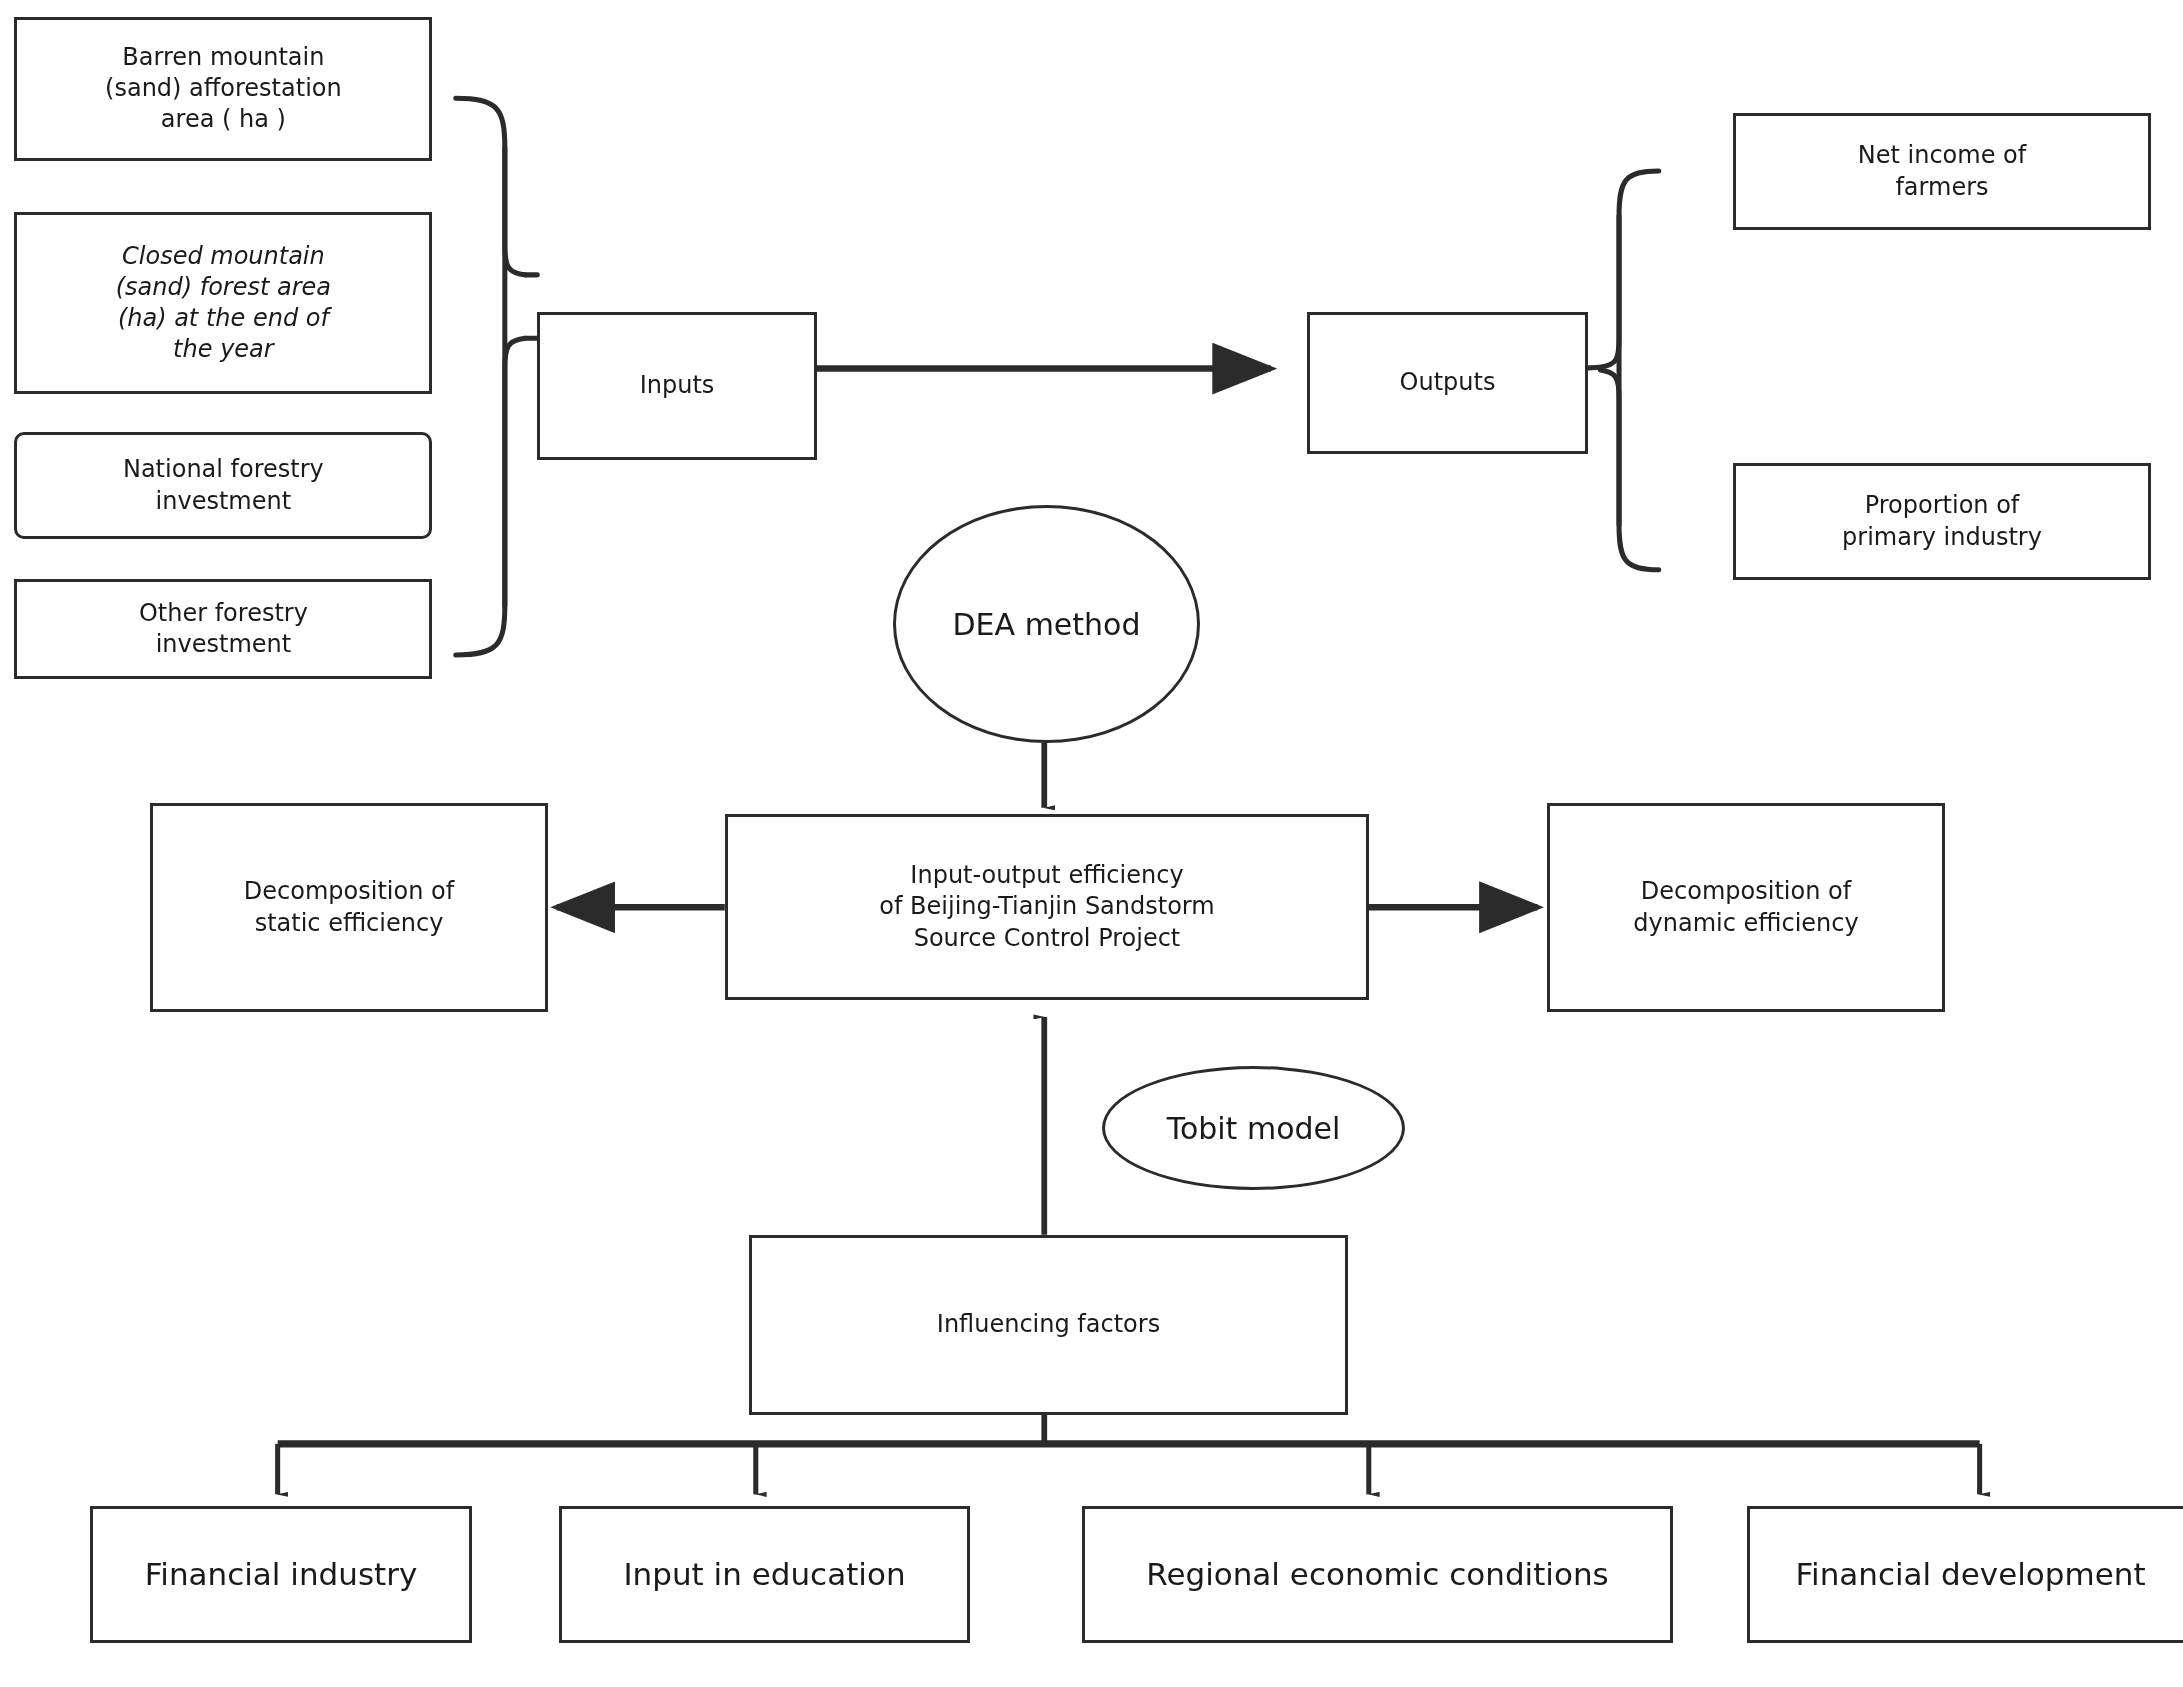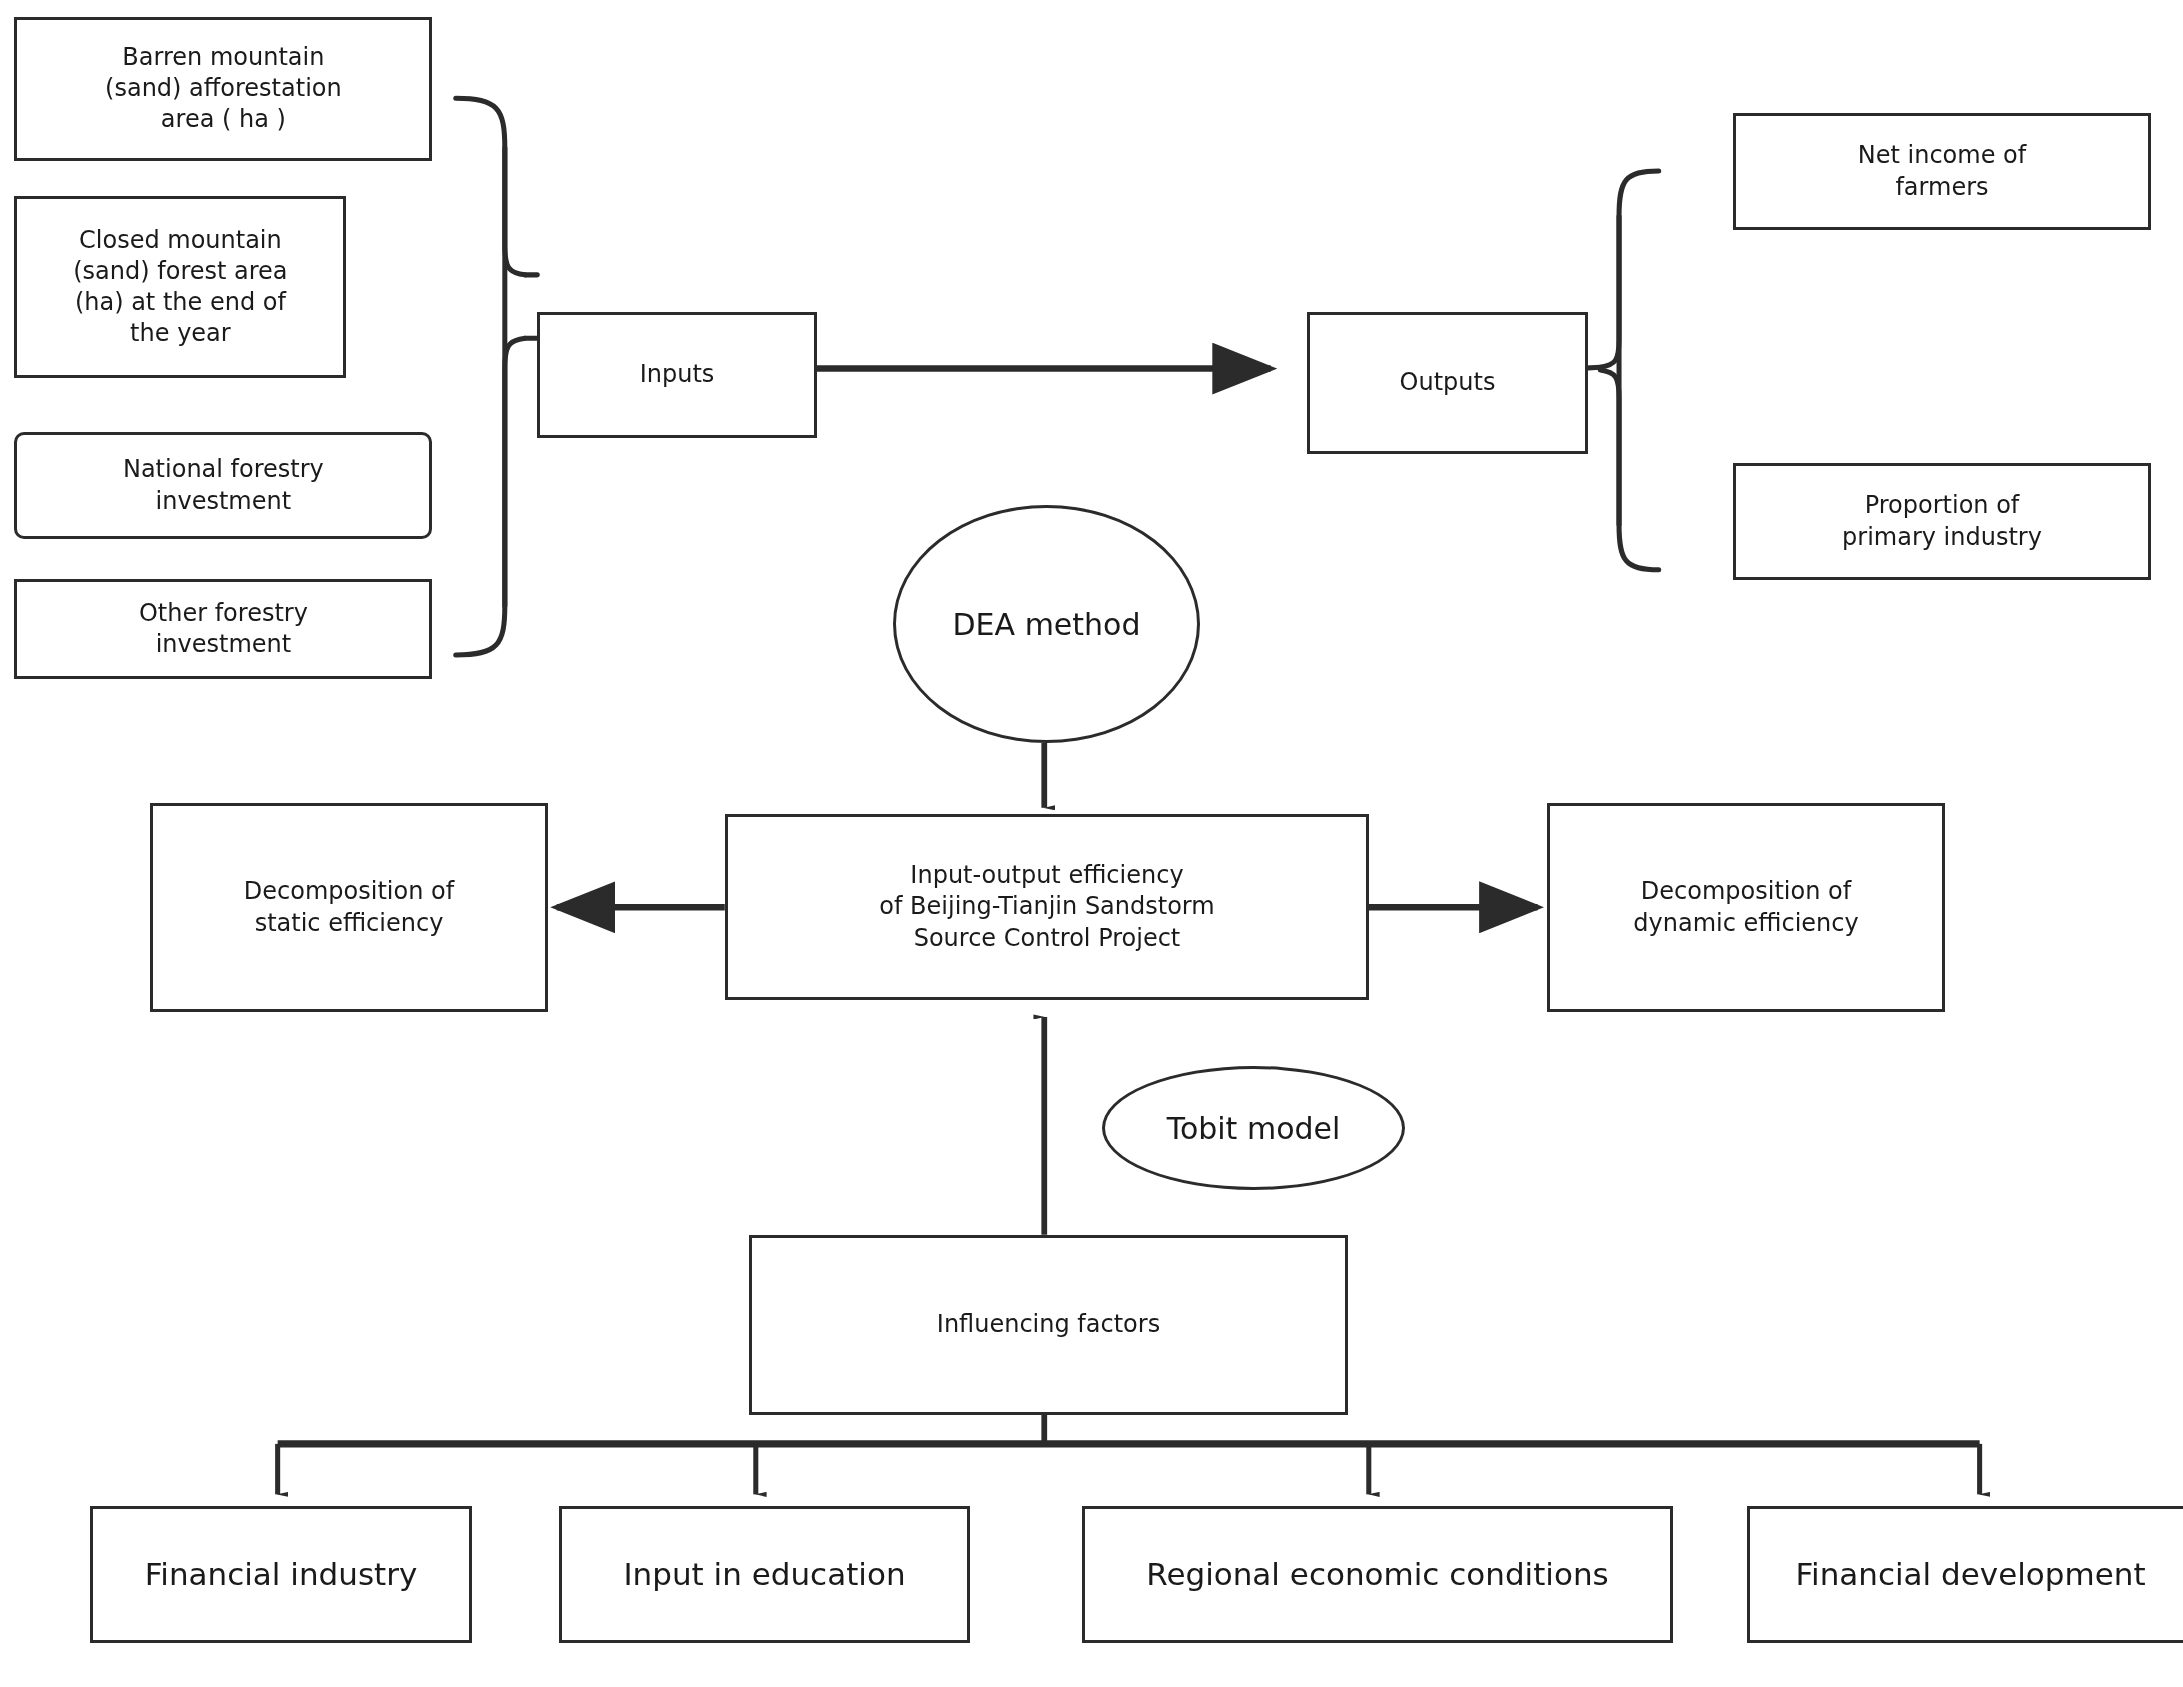--- a/index.html
+++ b/index.html
@@ -104,32 +104,32 @@
       <line x1="1048" y1="2002" x2="1048" y2="2072" stroke-width="7" marker-end="url(#arrowthin)"></line>
       <line x1="1898" y1="2002" x2="1898" y2="2072" stroke-width="7" marker-end="url(#arrowthin)"></line>
       <line x1="2745" y1="2002" x2="2745" y2="2072" stroke-width="7" marker-end="url(#arrowthin)"></line>
     </g>
   </svg>
 
   <div class="node" style="left:14.4px; top:16.6px; width:418px; height:144px;">Barren mountain
 (sand) afforestation
 area ( ha )</div>
 
-  <div class="node" style="left:14.4px; top:196px; width:332px; height:182px;">Closed mountain
+  <div class="node" style="left:14.4px; top:212px; width:418px; height:182px;font-style:italic;">Closed mountain
 (sand) forest area
 (ha) at the end of
 the year</div>
 
   <div class="node" style="left:14.4px; top:432px; width:418px; height:107px;border-radius:10px;">National forestry
 investment</div>
 
   <div class="node" style="left:14.4px; top:579px; width:418px; height:100px;">Other forestry
 investment</div>
 
-  <div class="node" style="left:537px; top:312px; width:280px; height:126px;">Inputs</div>
+  <div class="node" style="left:537px; top:312px; width:280px; height:148px;">Inputs</div>
 
   <div class="node" style="left:1260px; top:312px; width:281px; height:142px;margin-left:47px;">Outputs</div>
 
   <div class="node" style="left:1733px; top:113px; width:418px; height:117px;">Net income of
 farmers</div>
 
   <div class="node" style="left:1733px; top:463px; width:418px; height:117px;">Proportion of
 primary industry</div>
 
   <div class="ellipse" style="left:893px; top:505px; width:307px; height:238px;">DEA method</div>

